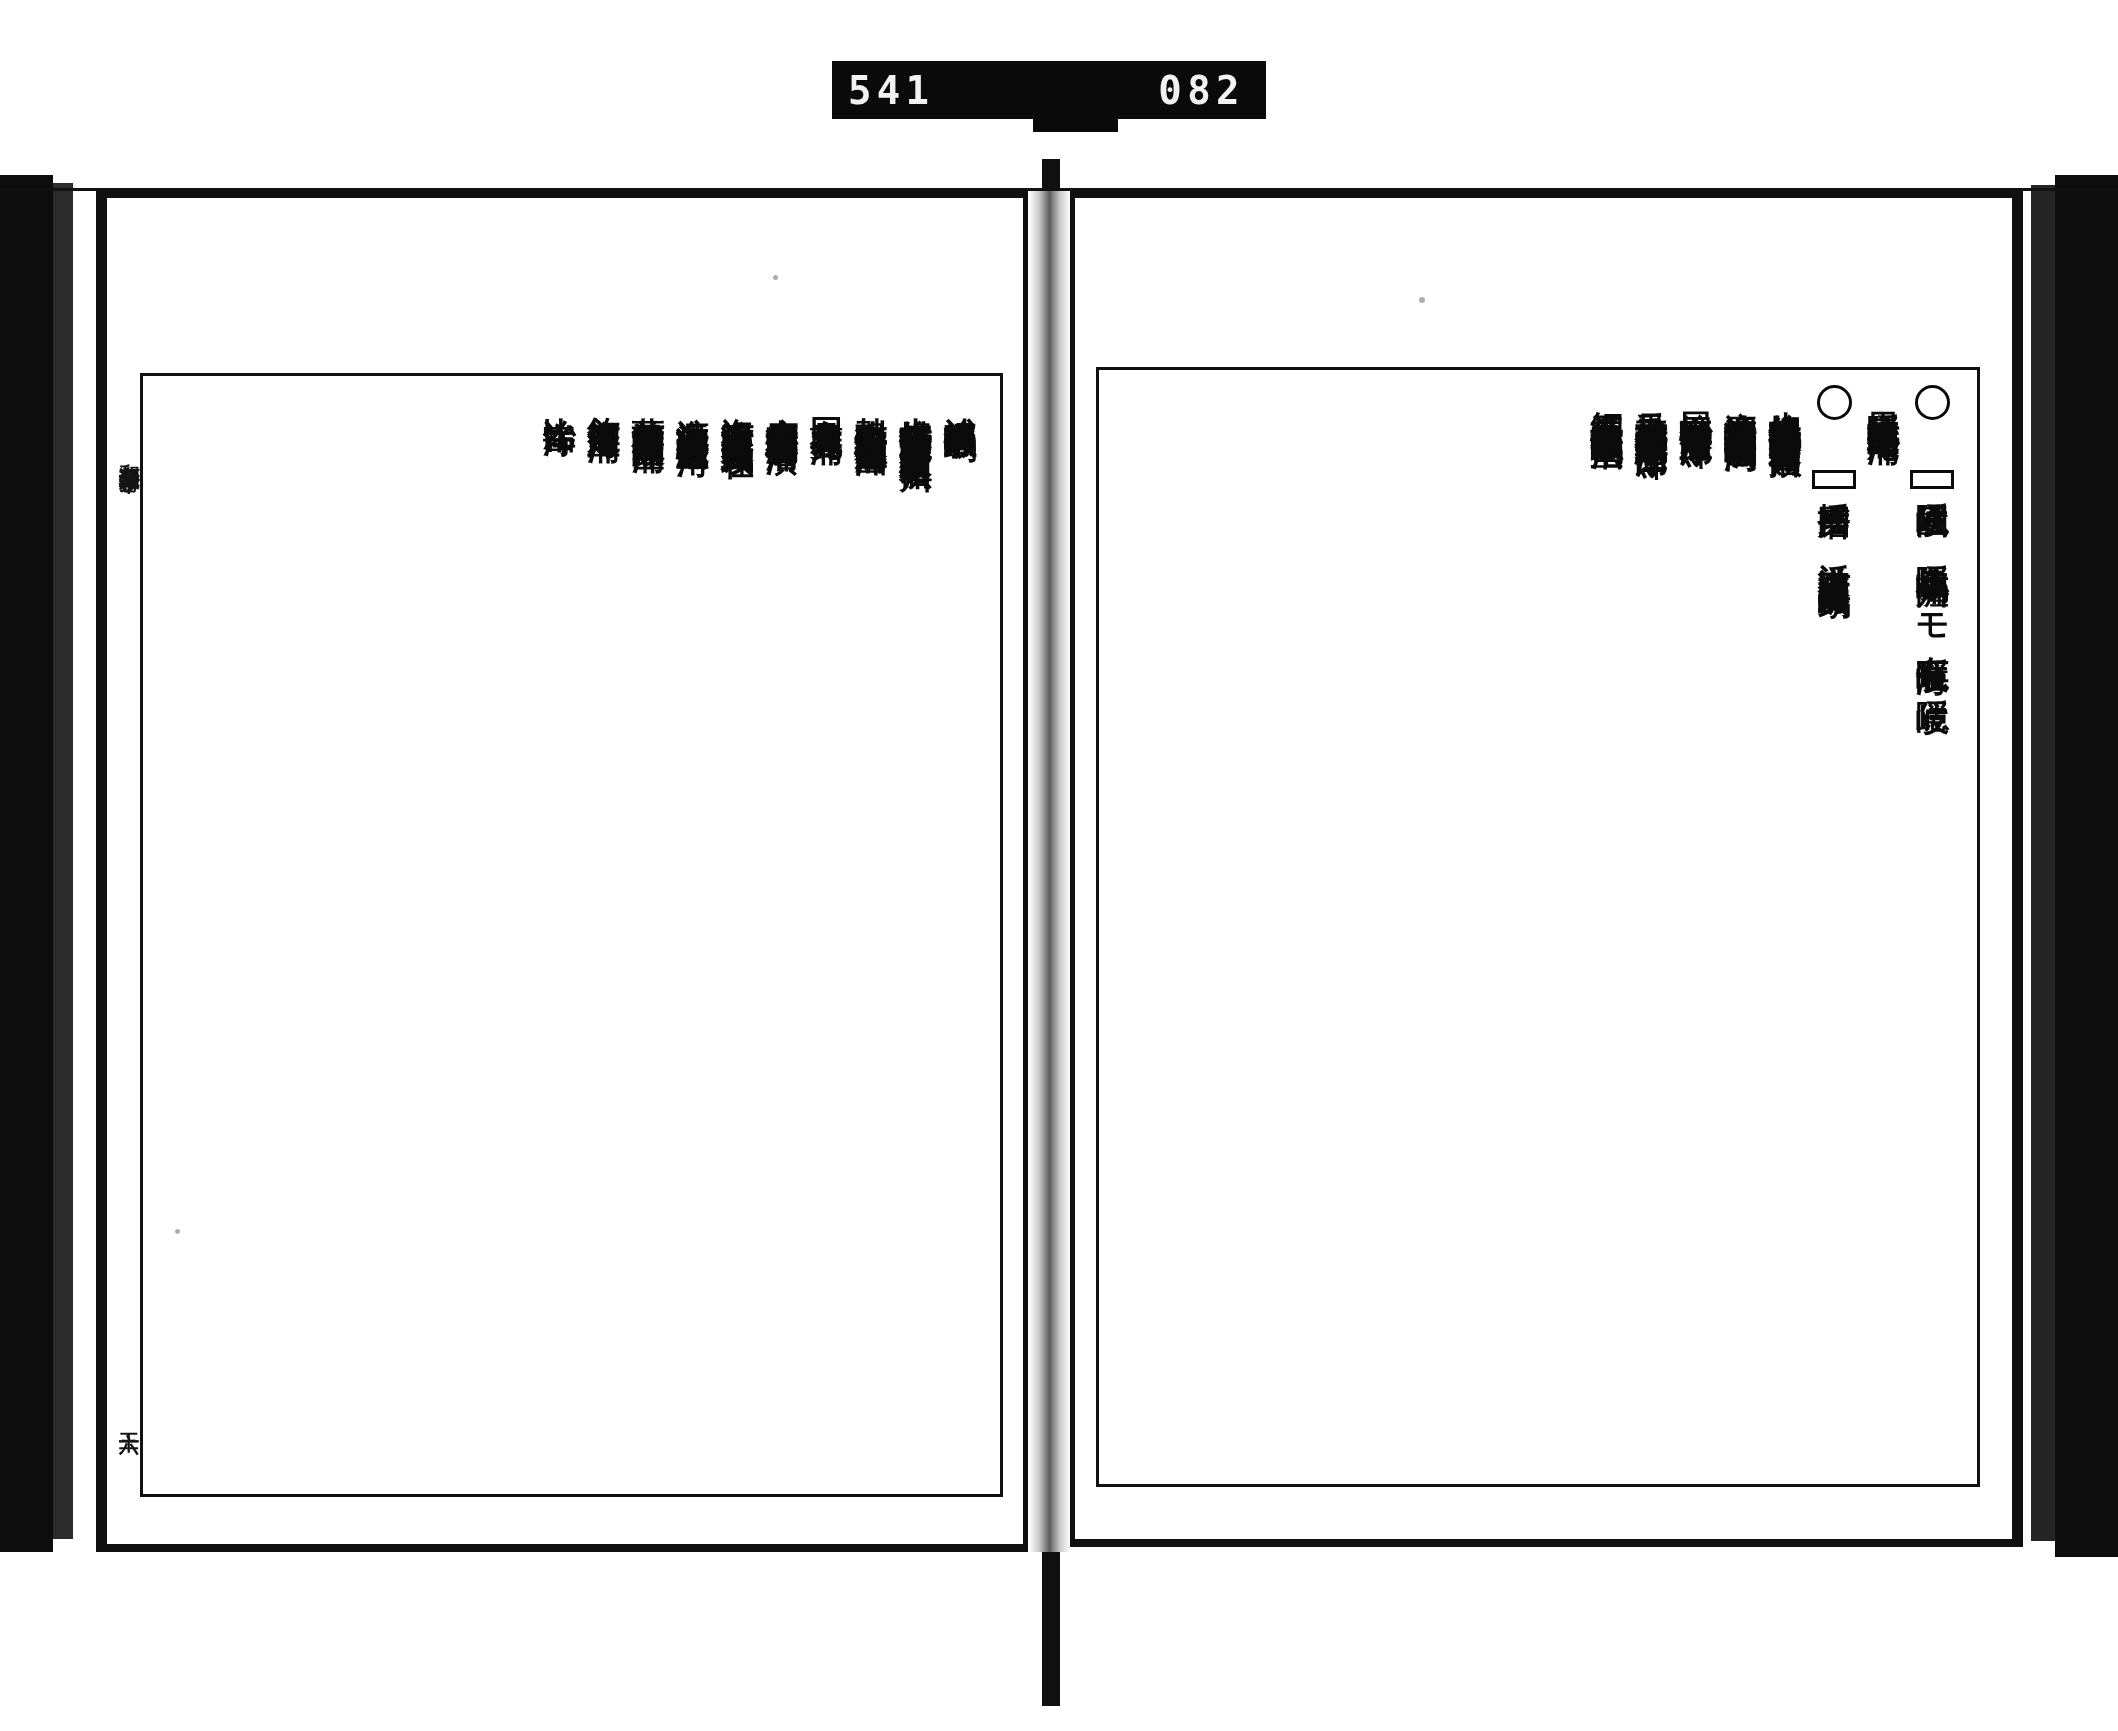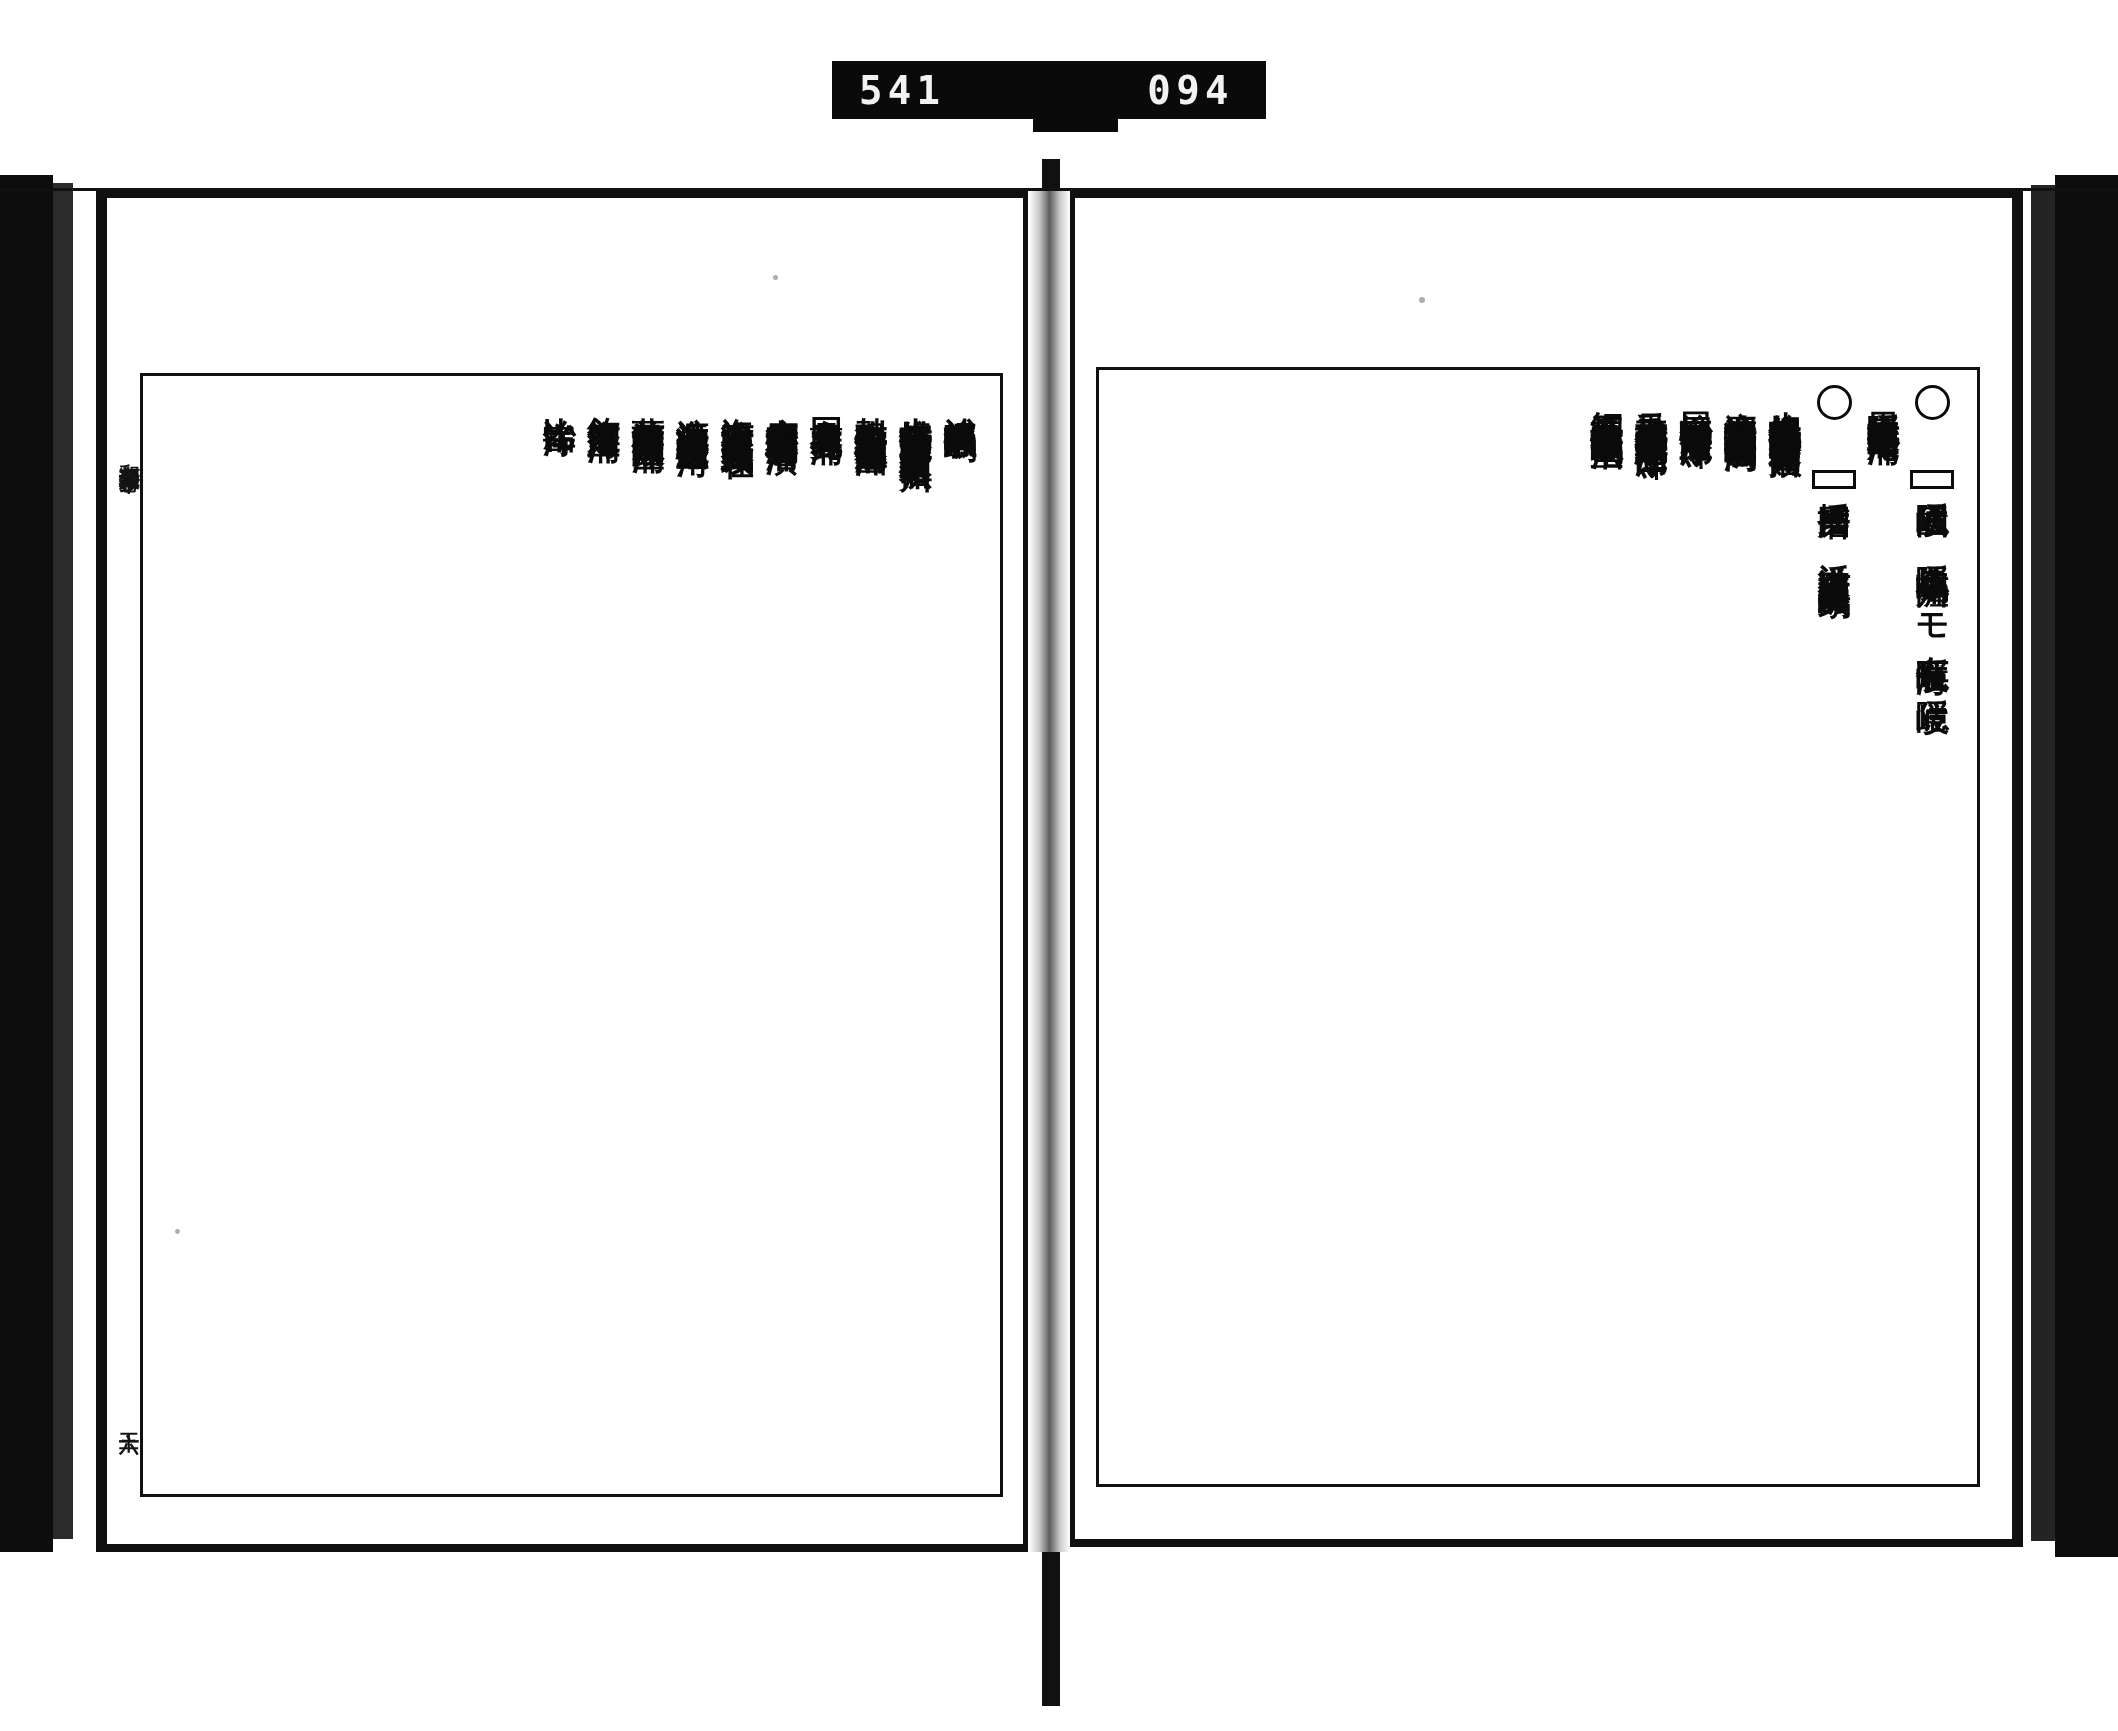--- a/index.html
+++ b/index.html
@@ -64,21 +64,21 @@
   #counter {
     position: absolute;
     left: 832px;
     top: 61px;
     width: 434px;
     height: 58px;
     background: #0a0a0a;
     display: flex;
     align-items: center;
     justify-content: space-between;
-    padding: 0 27px;
+    padding: 0 16px;
     box-sizing: border-box;
   }
   #counter .num {
     color: #f2f2f2;
     font-family: "DejaVu Sans Mono", monospace;
     font-size: 39px;
     letter-spacing: 5.3px;
     font-weight: 700;
     line-height: 1;
   }
@@ -231,21 +231,21 @@
 <div id="film">
 
   <div class="film-edge-left"></div>
   <div class="film-edge-left2"></div>
   <div class="film-edge-right"></div>
   <div class="film-edge-right2"></div>
   <div class="film-thinline" style="left:0;top:188px;width:2119px;height:3.2px;"></div>
 
   <div id="counter">
     <span class="num left">541</span>
-    <span class="num right">094</span>
+    <span class="num right">082</span>
   </div>
   <div class="counter-tick" style="left:1033px;top:119px;width:85px;height:12.7px;"></div>
 
   <div id="book">
 
     <div class="gutter-bar-top"></div>
 
     <div class="page left">
 
       <div class="pillar">和名類聚抄卷二下</div>

